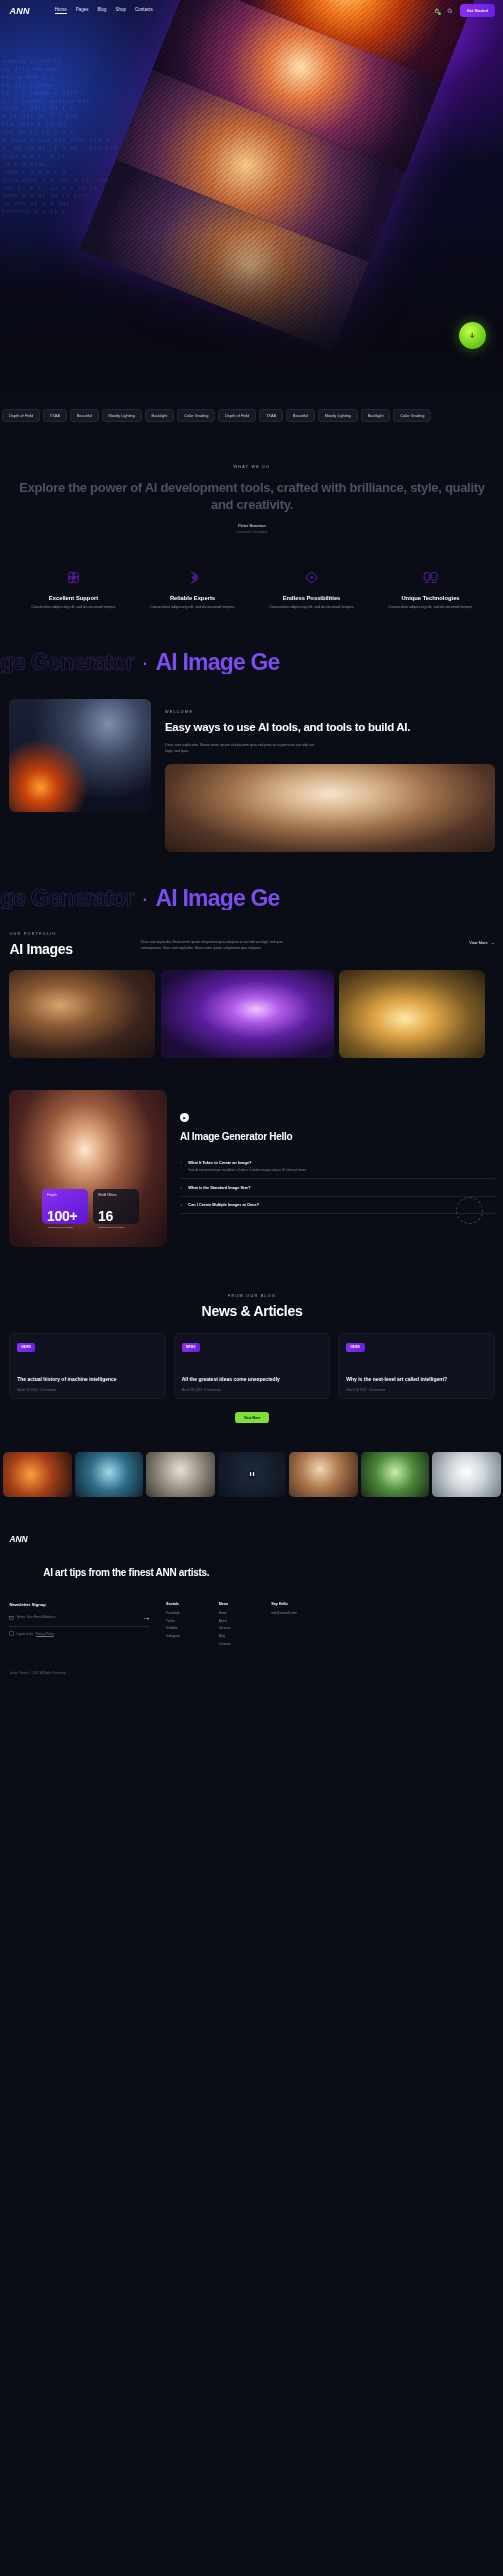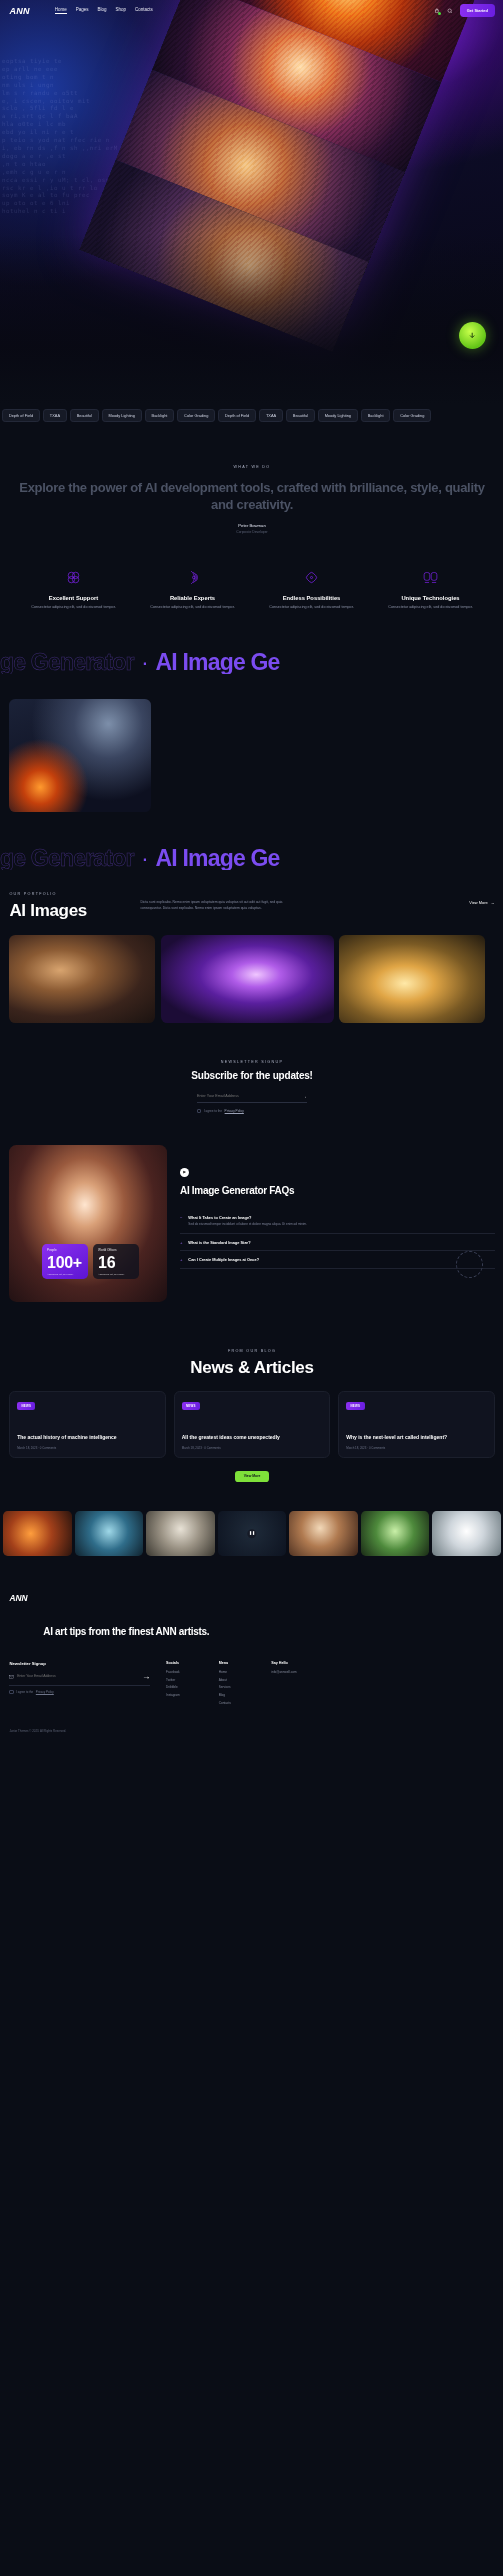--- a/index.html
+++ b/index.html
@@ -143,21 +143,21 @@
   .welcome-right p{ font-size:3.7px; line-height:6.3px; color:#868ca1; margin-top:7.3px; max-width:152px; }
   .img-portrait{
     height:88px; margin-top:9.4px; border-radius:6.3px; overflow:hidden;
     background:
       radial-gradient(ellipse at 50% 34%, #f6e4cf 0%, #d8b48d 20%, #9c6f49 44%, #533526 70%, #2a1b16 100%);
   }
 
   
   .port-head{ display:flex; align-items:flex-start; padding:0 9.4px; }
   .port-head .ph-l{ width:131px; }
-  .port-head h2{ font-size:17px; font-weight:700; letter-spacing:-0.3px; margin-top:5.2px; }
+  .port-head h2{ font-size:14px; font-weight:700; letter-spacing:-0.3px; margin-top:5.2px; }
   .port-head .ph-m{ flex:1; font-size:3.4px; line-height:5.8px; color:#868ca1; padding-top:8.4px; max-width:157px; }
   .port-head .ph-r{ margin-left:auto; padding-top:8.4px; font-size:3.9px; color:#fff; display:flex; gap:3.1px; align-items:center; }
   .gallery{ display:flex; gap:5.2px; margin-top:13.6px; padding-left:9.4px; }
   .g-item{ border-radius:6.3px; overflow:hidden; height:88px; flex:0 0 auto; }
   .g1{ width:146px; background:radial-gradient(ellipse at 35% 40%, #d8a46f 0%, #8a5a33 28%, #3a241c 62%, #1a1210 100%); }
   .g2{ width:173px; background:radial-gradient(ellipse at 55% 45%, #f0c6ff 0%, #b05ce8 18%, #5a1f9e 42%, #1c0c36 78%); }
   .g3{ width:146px; background:radial-gradient(ellipse at 45% 55%, #ffe9a8 0%, #e0a545 26%, #7a5a24 58%, #211a10 100%); }
 
   
   .news-wrap{ padding:0 9.4px; text-align:center; }
@@ -183,42 +183,42 @@
       radial-gradient(ellipse at 48% 38%, #ffe6d0 0%, #d9a078 16%, #9a5a3e 34%, #4a2320 60%, #1d0f12 100%),
       linear-gradient(180deg,#2b1418,#120a10);
   }
   .stat{
     position:absolute; bottom:23px; width:46px; height:35px; border-radius:4.7px; padding:4.2px 4.7px;
     color:#fff;
   }
   .stat.s1{ left:33px; background:linear-gradient(150deg,#8b2ff0,#5c15d2); }
   .stat.s2{ left:84px; background:rgba(16,18,30,.82); backdrop-filter:blur(2.1px); }
   .stat .lbl{ font-size:3.1px; opacity:.85; }
-  .stat .num{ font-size:16px; font-weight:700; margin-top:2px; letter-spacing:-0.3px; }
+  .stat .num{ font-size:14px; font-weight:700; margin-top:11px; letter-spacing:-0.3px; }
   .stat .sub{ font-size:2.4px; opacity:.7; margin-top:1.6px; line-height:3.1px; }
   .faq-right{ flex:1; padding-top:23px; }
   .play-btn{
     width:9.4px; height:9.4px; border-radius:50%; background:#fff;
     display:flex; align-items:center; justify-content:center; color:#111; font-size:3.7px;
   }
   .faq-right h2{ font-size:10px; line-height:12px; font-weight:700; letter-spacing:-0.3px; margin-top:8.4px; }
   .faq-list{ margin-top:11.5px; }
   .faq-item{ border-bottom:0.5px solid #1e2230; padding:5.8px 0; display:flex; gap:4.2px; align-items:flex-start; }
   .faq-item .sym{ color:#9c6cf5; font-size:4.2px; width:4.2px; }
   .faq-item .qt{ font-size:3.9px; font-weight:700; color:#fff; }
   .faq-item .an{ font-size:3.1px; color:#7d8398; line-height:4.7px; margin-top:2.6px; max-width:142px; }
   .stamp{
     position:absolute; right:11.5px; bottom:-9.4px; width:27px; height:27px; border-radius:50%;
     border:0.5px dashed #3a3f55;
   }
 
   
   .news-sec{ padding:0 9.4px; }
   .news-sec .eyebrow{ text-align:center; }
-  .news-sec h2{ text-align:center; font-size:17px; font-weight:700; margin-top:5.2px; letter-spacing:-0.3px; }
+  .news-sec h2{ text-align:center; font-size:14px; font-weight:700; margin-top:5.2px; letter-spacing:-0.3px; }
   .cards{ display:flex; gap:8.4px; margin-top:13.6px; }
   .card{ flex:1; background:#10131f; border:0.5px solid #1b1f2c; border-radius:5.8px; padding:6.8px; }
   .badge{
     display:inline-block; background:linear-gradient(95deg,#8b2ff0,#6a1ee0);
     color:#fff; font-size:2.9px; font-weight:700; padding:2.1px 4.2px; border-radius:2.1px; letter-spacing:0.3px;
   }
   .card h3{ font-size:5px; line-height:6.8px; font-weight:700; margin-top:24px; }
   .card .meta{ font-size:2.9px; color:#6b7186; margin-top:5.2px; }
   .btn-green{
     display:block; margin:12.6px auto 0; background:#7ee03a; color:#0d1119;
@@ -410,20 +410,26 @@
     <span class="dot">&nbsp;·&nbsp;</span>
     <span class="m-sol">AI Image Ge</span>
   </div>
 
   <section class="welcome" style="margin-top:25px;">
     <div class="welcome-left">
       <div class="img-card">
         <div class="img-mech"></div>
       </div>
     </div>
+    <div class="welcome-right">
+      <div class="eyebrow left">WELCOME</div>
+      <h2>Easy ways to use AI tools, and tools to build AI.</h2>
+      <p>Dicta sunt explicabo. Nemo enim ipsam voluptatem quia voluptas sit aspernatur aut odit aut fugit, sed quia.</p>
+      <div class="img-portrait"></div>
+    </div>
   </section>
 
   <div class="marquee" style="margin-top:35px;">
     <span class="m-out">ge Generator</span>
     <span class="dot">&nbsp;·&nbsp;</span>
     <span class="m-sol">AI Image Ge</span>
   </div>
 
   <section style="margin-top:22px;">
     <div class="port-head">
@@ -437,50 +443,37 @@
         <span>→</span>
       </div>
     </div>
     <div class="gallery">
       <div class="g-item g1"></div>
       <div class="g-item g2"></div>
       <div class="g-item g3"></div>
     </div>
   </section>
 
-  <section class="news-wrap" style="margin-top:37px;">
-    <div class="eyebrow">NEWSLETTER SIGNUP</div>
-    <h2>Subscribe for the updates!</h2>
-    <div class="news-form">
-      <input type="text" placeholder="Enter Your Email Address" style="">
-      <span class="arrow">→</span>
-    </div>
-    <div class="agree">
-      <span class="cbox"></span>
-      <span>I agree to the</span>
-      <u>Privacy Policy</u>
-    </div>
-  </section>
 
   <section class="faq-wrap" style="margin-top:31.5px;">
     <div class="faq-img">
       <div class="stat s1">
         <div class="lbl">People</div>
         <div class="num">100+</div>
         <div class="sub">Adipiscing elit, do eiusm.</div>
       </div>
       <div class="stat s2">
         <div class="lbl">World Offices</div>
         <div class="num">16</div>
         <div class="sub">Adipiscing elit, do eiusm.</div>
       </div>
     </div>
     <div class="faq-right" style="position:relative;">
       <div class="play-btn">▶</div>
-      <h2>AI Image Generator FAQs</h2>
+      <h2>AI Image Generator Hello</h2>
       <div class="faq-list">
         <div class="faq-item">
           <span class="sym">−</span>
           <div>
             <div class="qt">What It Takes to Create an Image?</div>
             <div class="an">Sed do eiusmod tempor incididunt ut labore et dolore magna aliqua. Ut enim ad minim.</div>
           </div>
         </div>
         <div class="faq-item">
           <span class="sym">+</span>

